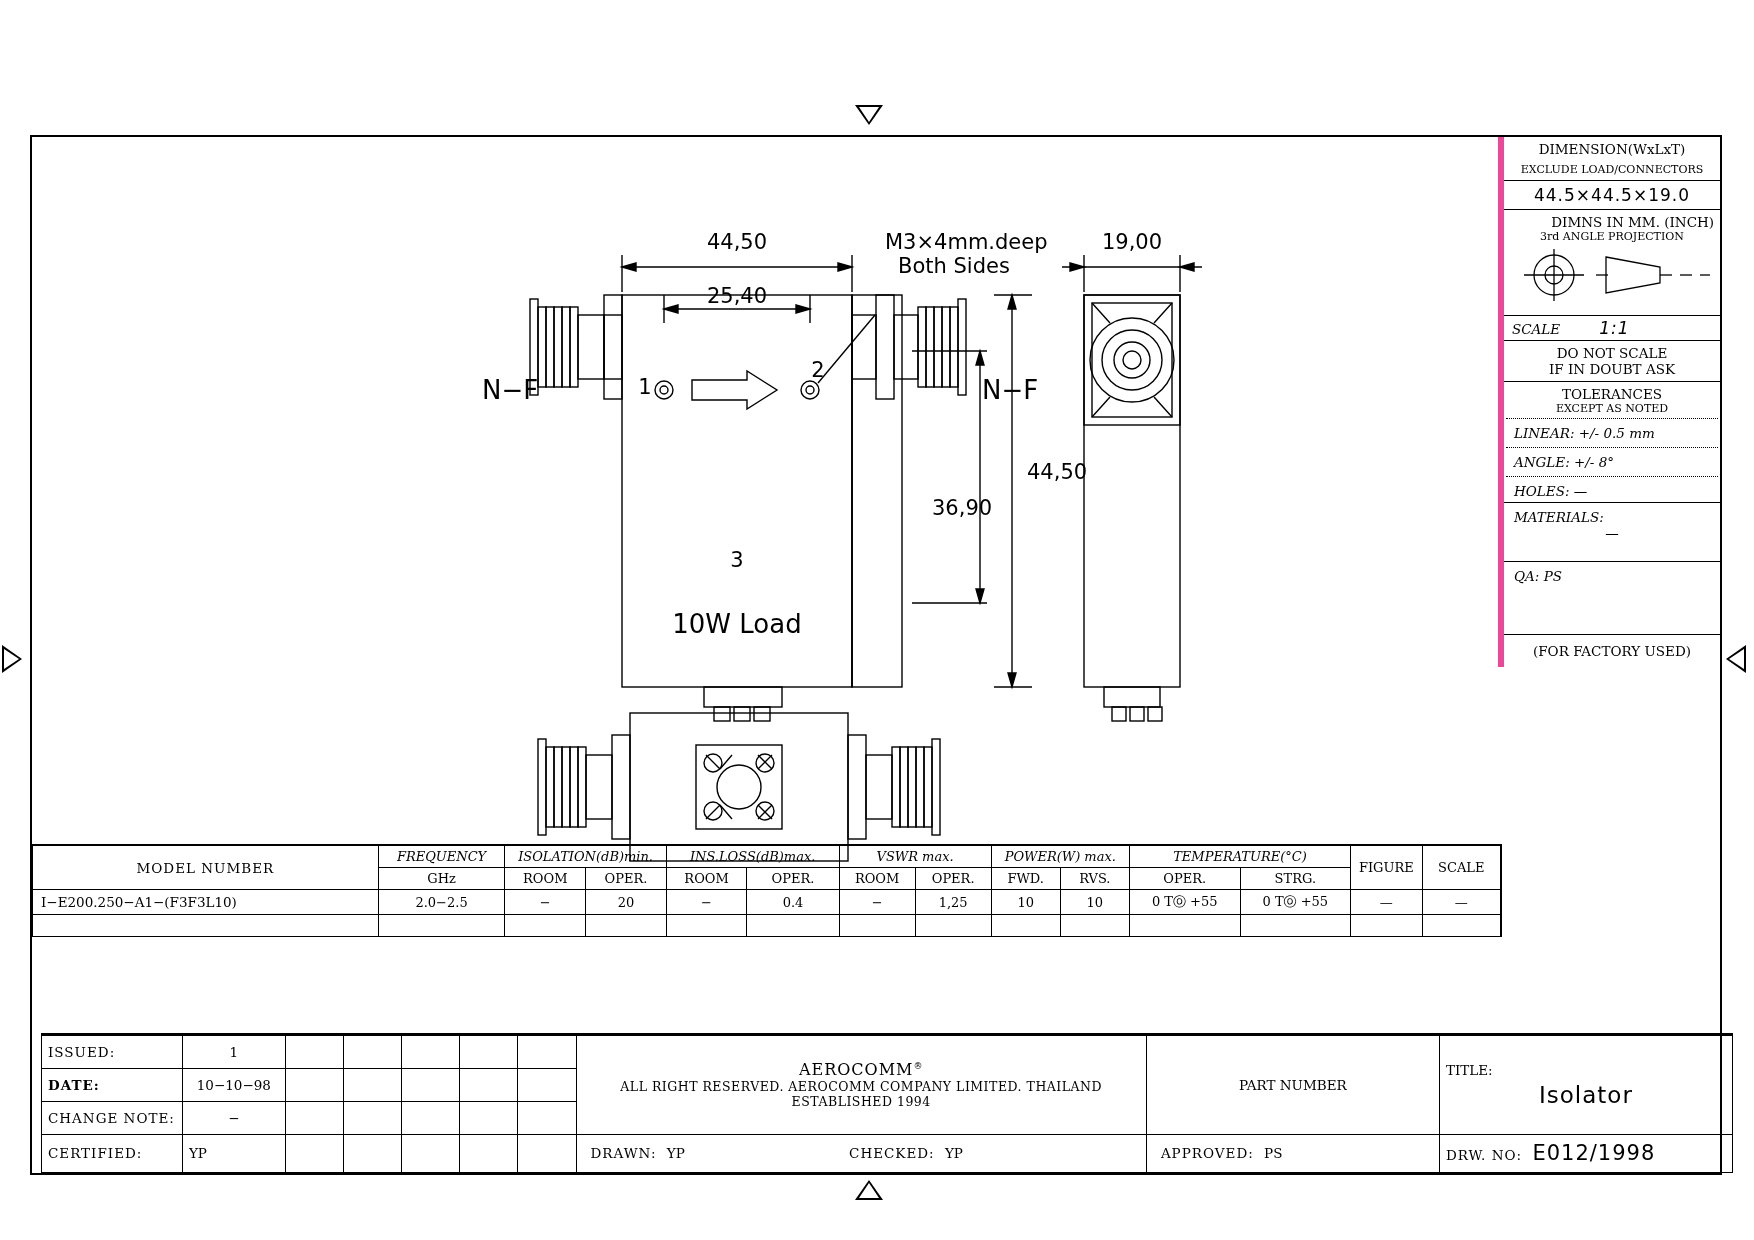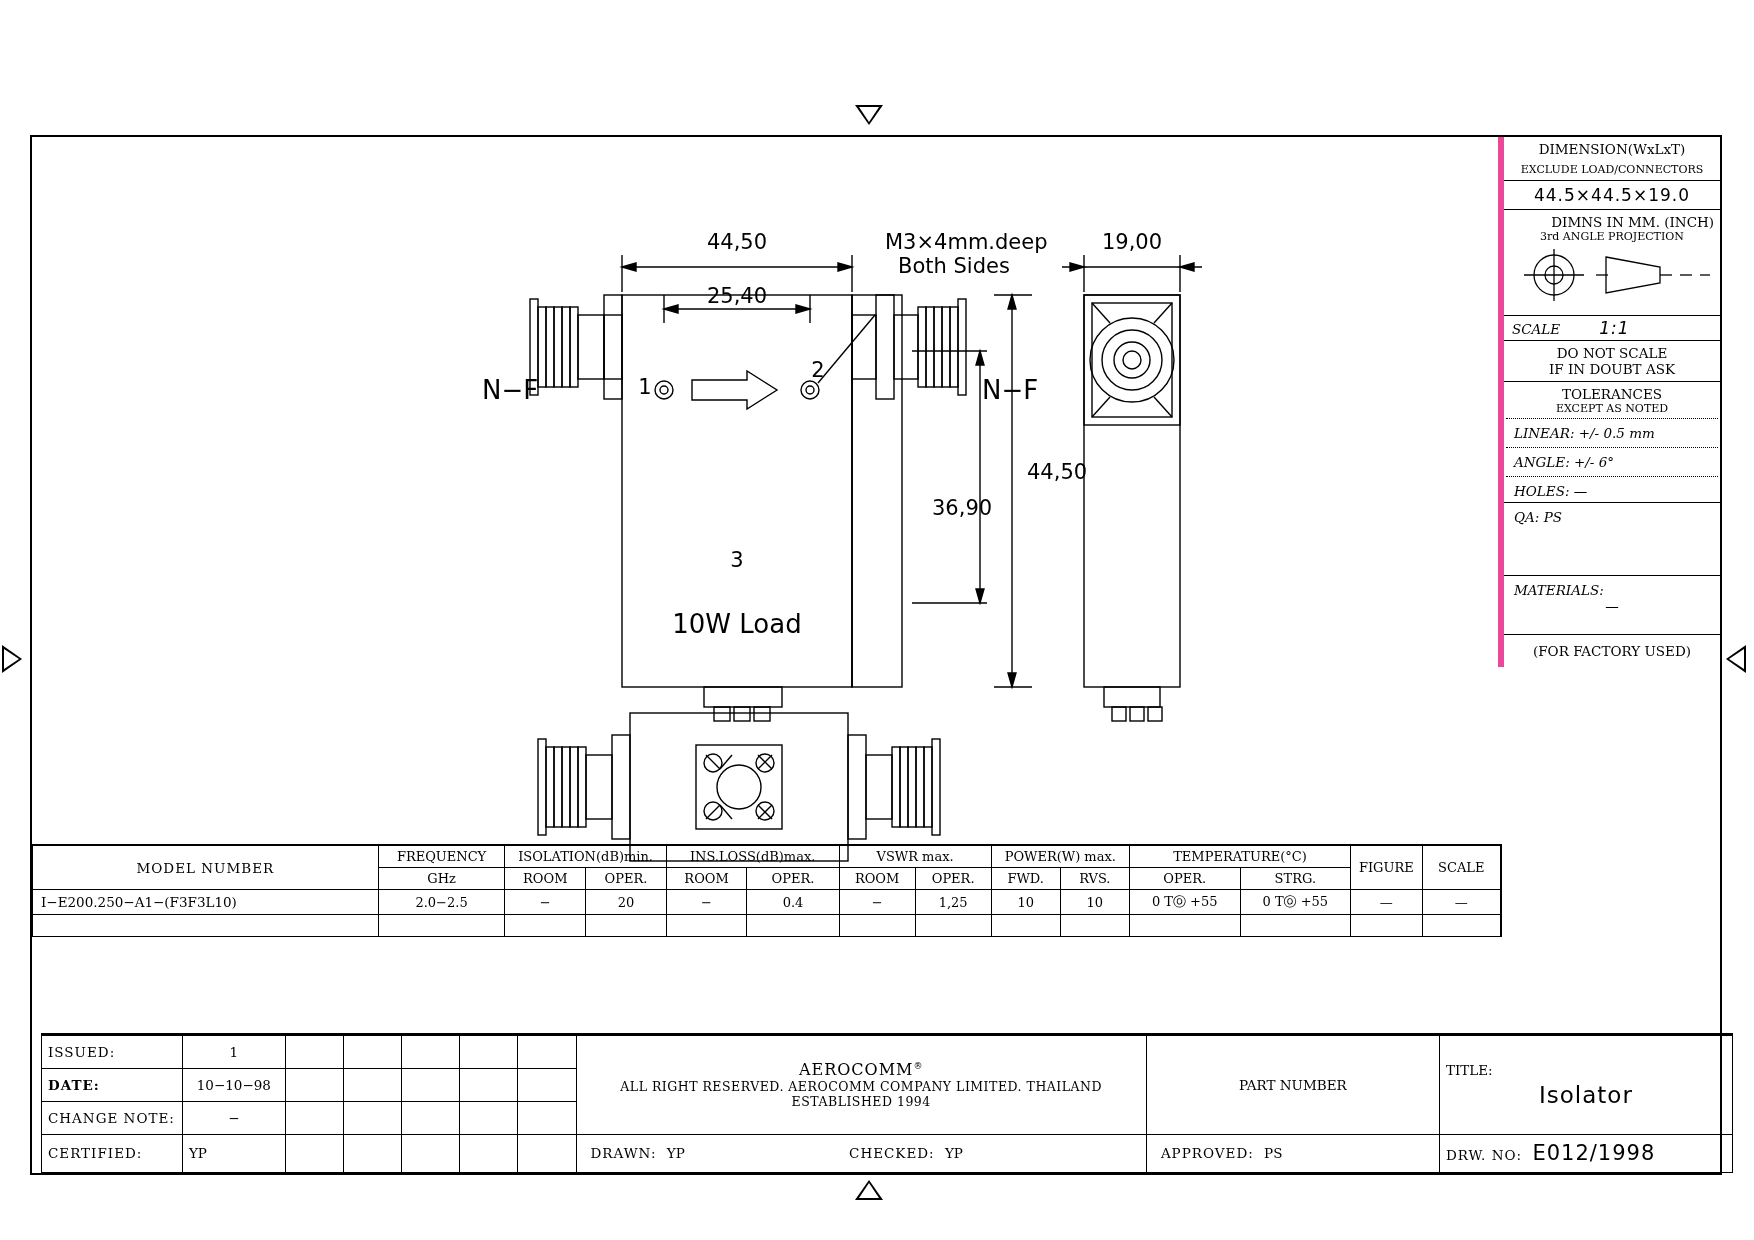--- a/index.html
+++ b/index.html
@@ -108,21 +108,21 @@
   }
   table { border-collapse:collapse; width:100%;
     font-family:"DejaVu Serif", serif; }
   .spec-table td, .spec-table th {
     border:1.5px solid #000;
     text-align:center;
     font-weight:normal;
     font-size:13px;
     padding:3px 2px;
   }
-  .spec-table .grp { font-size:13px; }
+  .spec-table .grp { font-size:13px;font-style:italic; }
   .spec-table .modelcell { text-align:left; padding-left:8px; font-size:13.5px;}
   .spec-table .modelhdr { font-size:13.5px; letter-spacing:1px;}
 
   
   .bottom {
     position:absolute;
     left:9px; bottom:0;
     width:1692px;
     height:140px;
     border-top:2px solid #000;
@@ -354,32 +354,32 @@
     <div class="info-row noline" style="padding-bottom:0;">
       <div class="t13">TOLERANCES</div>
       <div class="t11">EXCEPT AS NOTED</div>
     </div>
     <div class="dotline"></div>
     <div class="info-row lefty noline" style="padding:3px 10px;">
       <div class="t13">LINEAR:  +/- 0.5 mm</div>
     </div>
     <div class="dotline"></div>
     <div class="info-row lefty noline" style="padding:3px 10px;">
-      <div class="t13">ANGLE:   +/- 6°</div>
+      <div class="t13">ANGLE:   +/- 8°</div>
     </div>
     <div class="dotline"></div>
     <div class="info-row lefty" style="padding:3px 10px;">
       <div class="t13">HOLES:   —</div>
     </div>
-    <div class="info-row lefty" style="padding:6px 10px 50px 10px;">
-      <div class="t13">QA: PS</div>
-    </div>
     <div class="info-row lefty" style="padding:6px 10px 20px 10px;">
       <div class="t13">MATERIALS:</div>
       <div class="t13 b-center" style="text-align:center;">—</div>
+    </div>
+    <div class="info-row lefty" style="padding:6px 10px 50px 10px;">
+      <div class="t13">QA: PS</div>
     </div>
     <div class="info-row noline" style="padding:8px 6px;">
       <div class="t13">(FOR FACTORY USED)</div>
     </div>
   </div>
 
   <div class="spec-table">
     <table>
       <tbody>
           <tr>

